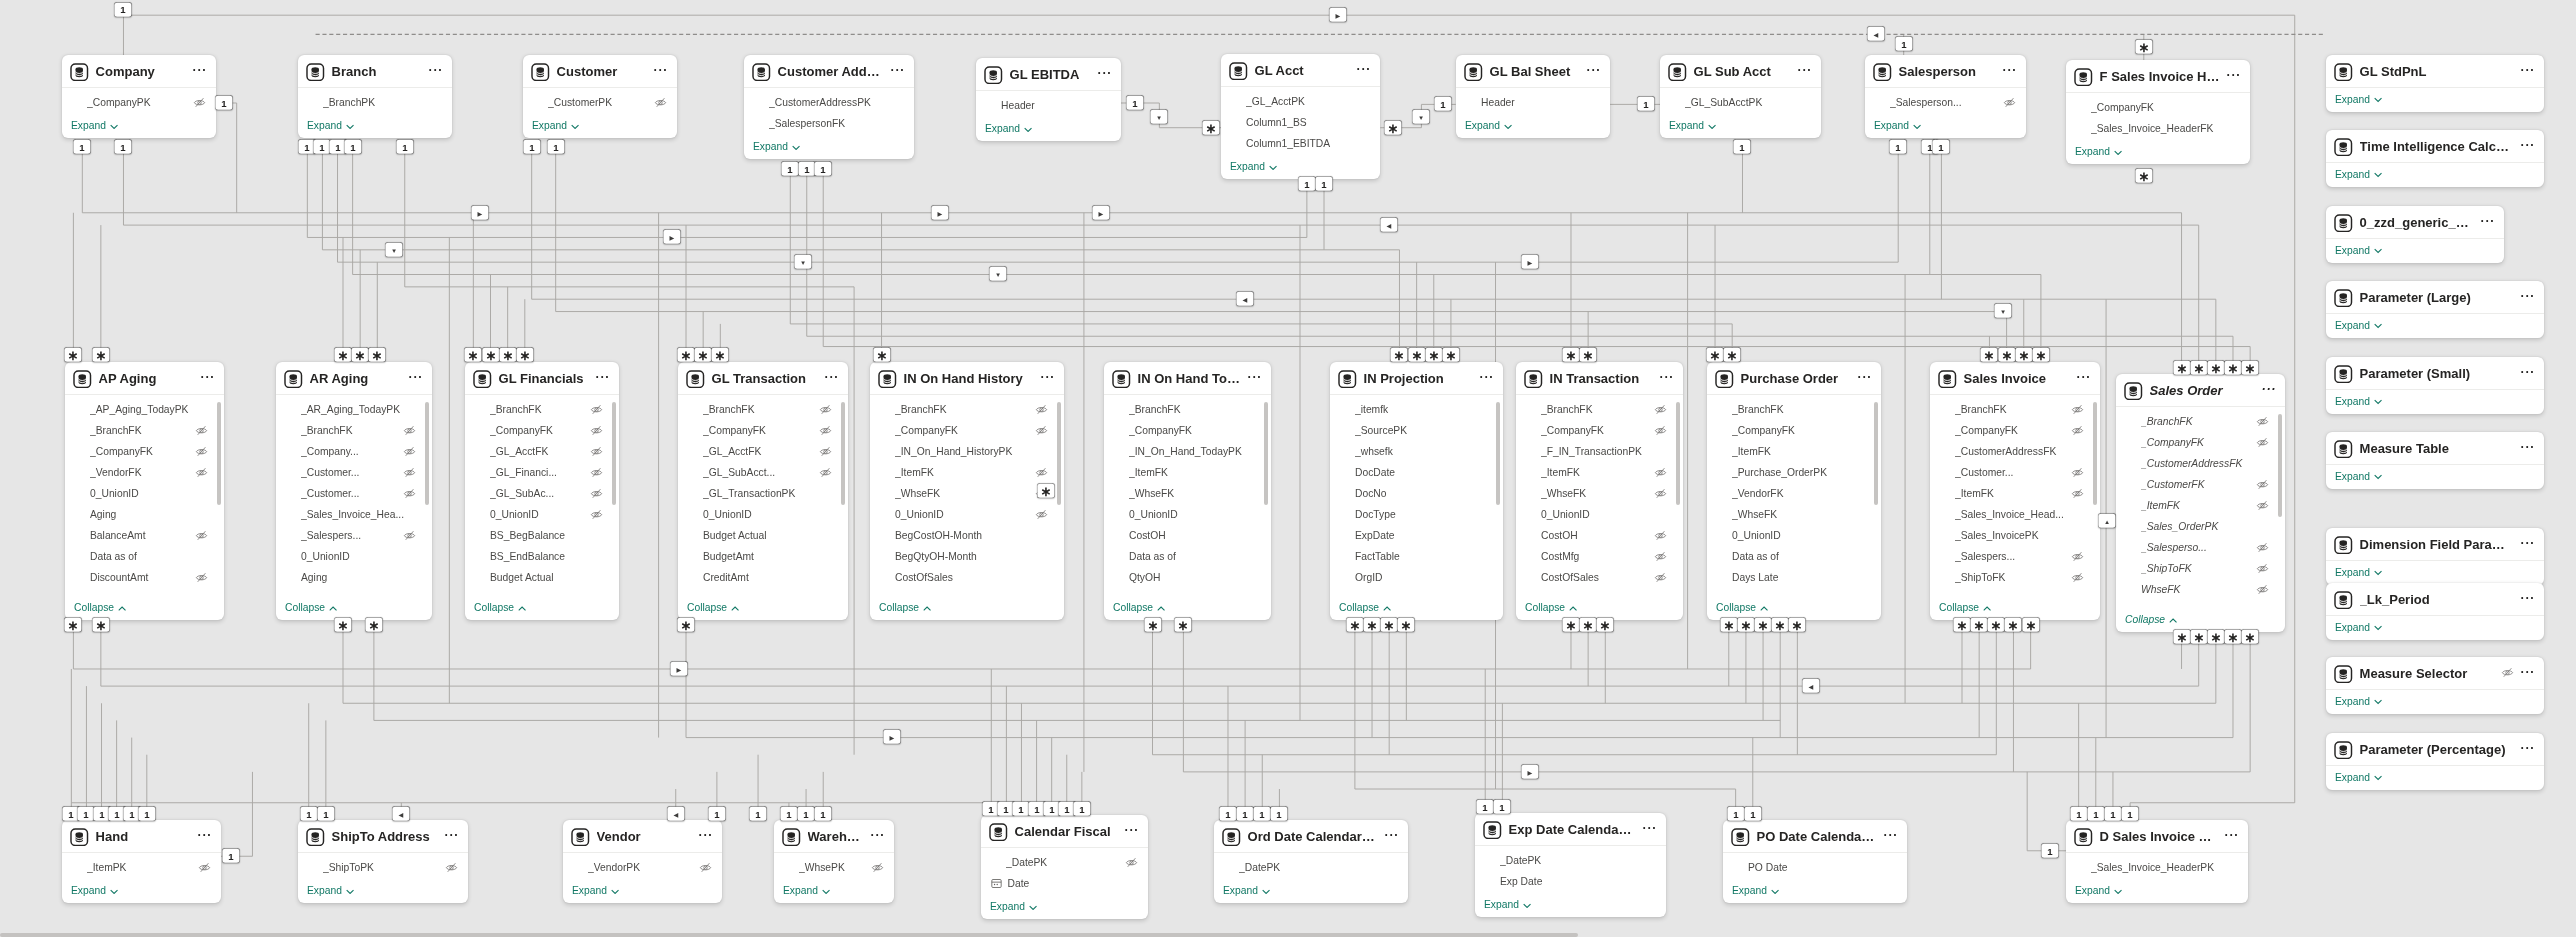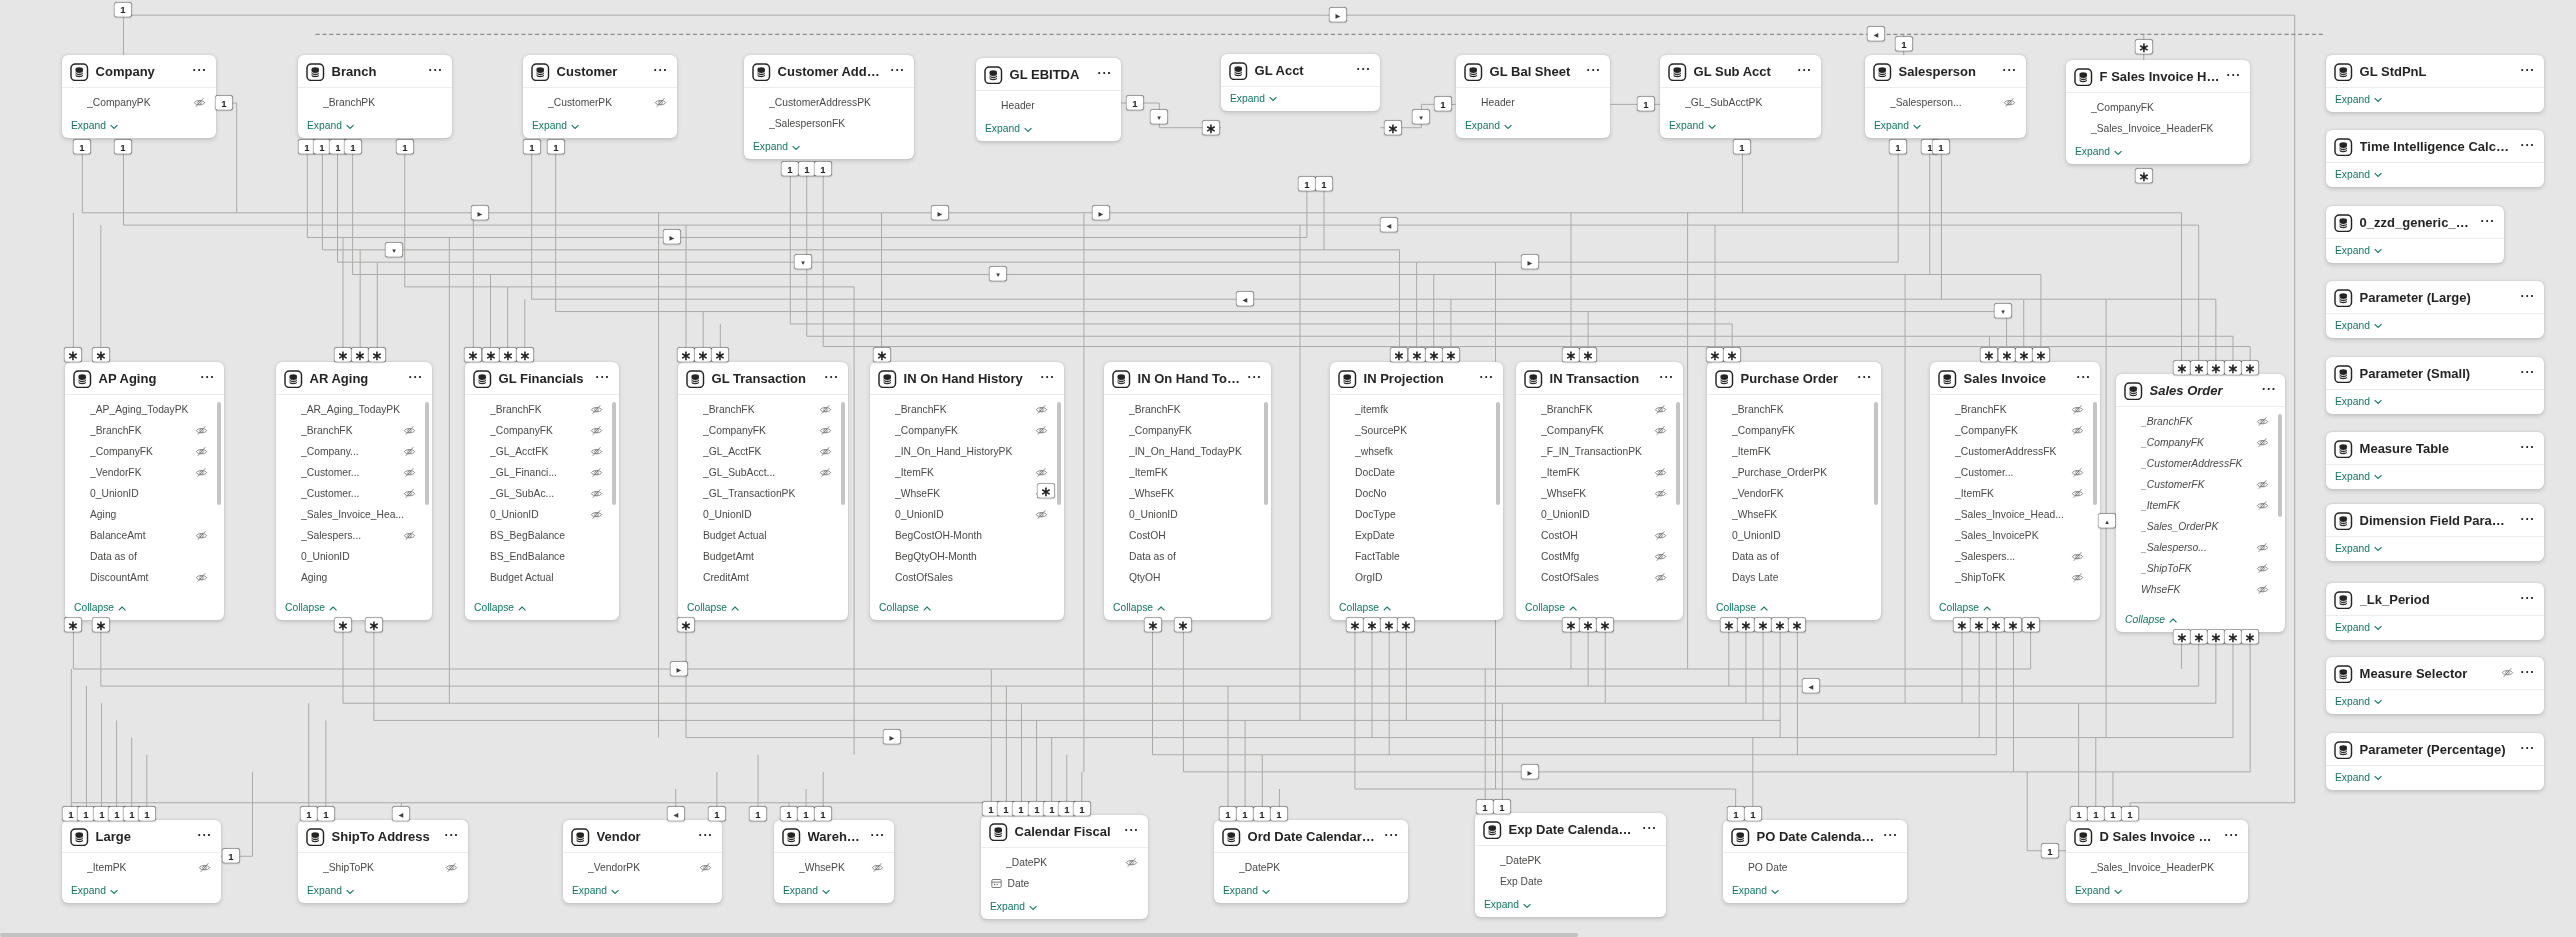--- a/index.html
+++ b/index.html
@@ -359,20 +359,31 @@
             <rect x="1.5" y="1.5" width="25" height="25" rx="6.5" fill="none" stroke="#252423" stroke-width="2.2"></rect>
             <ellipse cx="14" cy="9.3" rx="5.6" ry="3" fill="#252423"></ellipse>
             <path d="M8.4 9.3 V 18.4 A 5.6 3 0 0 0 19.6 18.4 V 9.3 Z" fill="#252423"></path>
             <path d="M8.4 12.9 A 5.6 3 0 0 0 19.6 12.9" fill="none" stroke="#ffffff" stroke-width="1.3"></path>
             <path d="M8.4 16.1 A 5.6 3 0 0 0 19.6 16.1" fill="none" stroke="#ffffff" stroke-width="1.3"></path>
           </svg>
         </span>
         <span class="card-title">GL Acct</span>
         <span class="more">···</span>
       </div>
+      <div class="card-body">
+        <div class="field-row">
+          <span class="field-label">_GL_AcctPK</span>
+        </div>
+        <div class="field-row">
+          <span class="field-label">Column1_BS</span>
+        </div>
+        <div class="field-row">
+          <span class="field-label">Column1_EBITDA</span>
+        </div>
+      </div>
       <div class="card-footer"><span class="toggle">
           <span>Expand</span>
           <span style="display: flex;">
             <svg width="8.2" height="5.5" viewBox="0 0 12 8">
               <path d="M1 1.5 L6 6.5 L11 1.5" fill="none" stroke="currentColor" stroke-width="1.6"></path>
             </svg>
           </span>
         </span></div>
     </div>
     <div class="card" style="left: 1456px; top: 55px; width: 154px;">
@@ -628,21 +639,21 @@
       </div>
       <div class="card-footer"><span class="toggle">
           <span>Expand</span>
           <span style="display: flex;">
             <svg width="8.2" height="5.5" viewBox="0 0 12 8">
               <path d="M1 1.5 L6 6.5 L11 1.5" fill="none" stroke="currentColor" stroke-width="1.6"></path>
             </svg>
           </span>
         </span></div>
     </div>
-    <div class="card" style="left: 2326px; top: 504px; width: 218px;">
+    <div class="card" style="left: 2326px; top: 528px; width: 218px;">
       <div class="card-header">
         <span style="display: flex;">
           <svg class="tbl-icon" width="18.5" height="18.5" viewBox="0 0 28 28">
             <rect x="1.5" y="1.5" width="25" height="25" rx="6.5" fill="none" stroke="#252423" stroke-width="2.2"></rect>
             <ellipse cx="14" cy="9.3" rx="5.6" ry="3" fill="#252423"></ellipse>
             <path d="M8.4 9.3 V 18.4 A 5.6 3 0 0 0 19.6 18.4 V 9.3 Z" fill="#252423"></path>
             <path d="M8.4 12.9 A 5.6 3 0 0 0 19.6 12.9" fill="none" stroke="#ffffff" stroke-width="1.3"></path>
             <path d="M8.4 16.1 A 5.6 3 0 0 0 19.6 16.1" fill="none" stroke="#ffffff" stroke-width="1.3"></path>
           </svg>
         </span>
@@ -1634,21 +1645,21 @@
       <div class="card-header">
         <span style="display: flex;">
           <svg class="tbl-icon" width="18.5" height="18.5" viewBox="0 0 28 28">
             <rect x="1.5" y="1.5" width="25" height="25" rx="6.5" fill="none" stroke="#252423" stroke-width="2.2"></rect>
             <ellipse cx="14" cy="9.3" rx="5.6" ry="3" fill="#252423"></ellipse>
             <path d="M8.4 9.3 V 18.4 A 5.6 3 0 0 0 19.6 18.4 V 9.3 Z" fill="#252423"></path>
             <path d="M8.4 12.9 A 5.6 3 0 0 0 19.6 12.9" fill="none" stroke="#ffffff" stroke-width="1.3"></path>
             <path d="M8.4 16.1 A 5.6 3 0 0 0 19.6 16.1" fill="none" stroke="#ffffff" stroke-width="1.3"></path>
           </svg>
         </span>
-        <span class="card-title">Large</span>
+        <span class="card-title">Hand</span>
         <span class="more">···</span>
       </div>
       <div class="card-body">
         <div class="field-row">
           <span class="field-label">_ItemPK</span>
           <span class="eye">
             <svg width="13" height="13" viewBox="0 0 20 20">
               <path d="M2 10.3 C4.6 5.9 15.4 5.9 18 10.3 C15.4 14.7 4.6 14.7 2 10.3 Z" fill="none" stroke="#5f5d5b" stroke-width="1.3"></path>
               <circle cx="10" cy="10.3" r="2.6" fill="none" stroke="#5f5d5b" stroke-width="1.3"></circle>
               <line x1="4.2" y1="16.6" x2="16" y2="3.4" stroke="#5f5d5b" stroke-width="1.3"></line>

